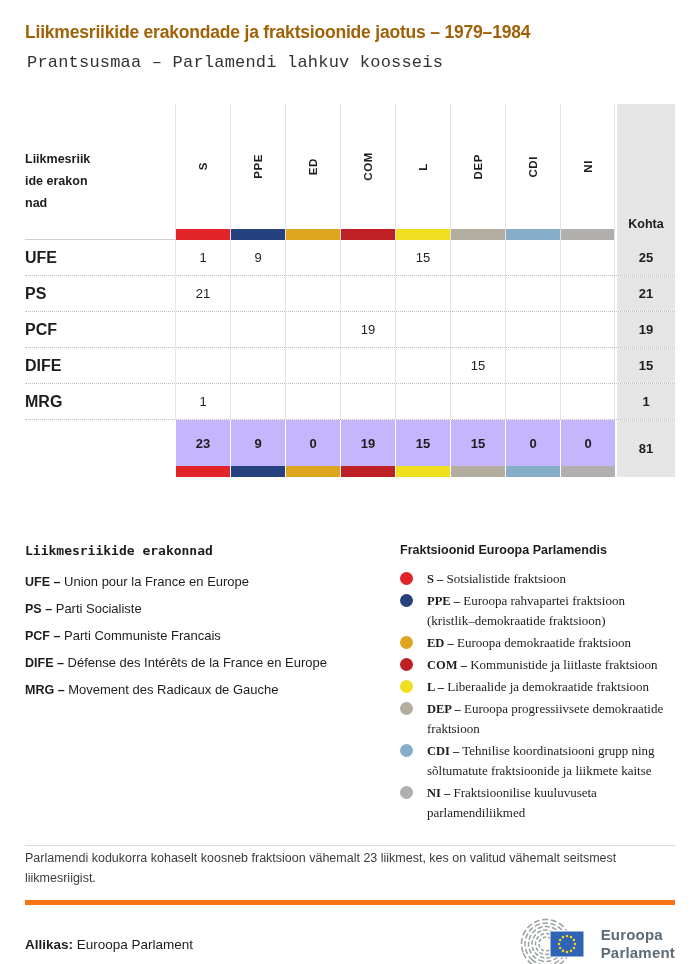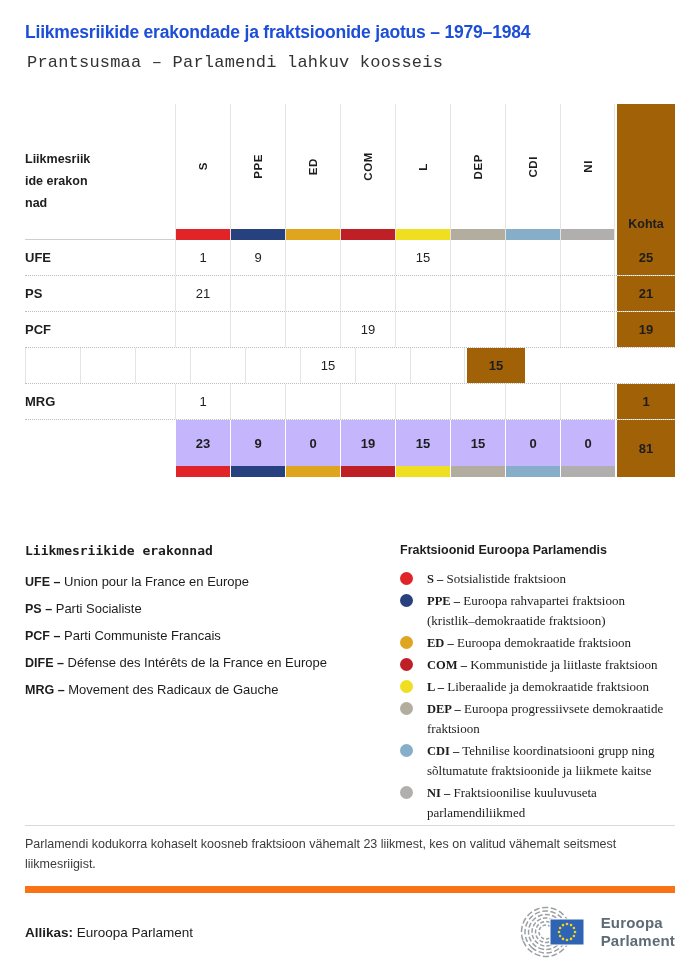--- a/index.html
+++ b/index.html
@@ -1,39 +1,39 @@
 <!DOCTYPE html>
 <html><head>
 <meta charset="utf-8">
 <style>
   html,body{width:700px;height:964px;margin:0;padding:0;background:#fff;overflow:hidden;}
   body{font-family:"Liberation Sans",sans-serif;color:#1d1d1d;}
   .page{padding:14px 25px 0 25px;box-sizing:border-box;width:700px;height:964px;}
 
-  h1{font-size:17.5px;font-weight:700;letter-spacing:-0.2px;margin:8px 0 10px 0;color:#1d4ed8;}
+  h1{font-size:17.5px;font-weight:700;letter-spacing:-0.2px;margin:8px 0 10px 0;color:#a16207;}
   h2{font-size:17px;font-weight:400;margin:0 0 0 2px;color:#333;letter-spacing:0.2px;font-family:Liberation Mono, monospace;}
 
   
   .table{width:650px;margin-top:32px;}
   .t-row{display:flex;}
   .t-head{height:136px;}
   .c-label{width:150px;flex:0 0 150px;box-sizing:border-box;}
   .h-label{display:flex;align-items:flex-start;border-bottom:1px solid #cfcfcf;}
   .wrapbox{display:block;width:66px;margin-top:44px;font-weight:700;font-size:12.5px;line-height:22px;word-break:break-all;}
   .f-col{width:55px;flex:0 0 55px;box-sizing:border-box;border-left:1px solid #e4e4e4;display:flex;flex-direction:column;}
   .t-head .f-col:nth-last-child(2){border-right:1px solid #e4e4e4;}
   .vspace{flex:1;display:flex;align-items:center;justify-content:center;}
   .vlabel{writing-mode:vertical-rl;transform:rotate(180deg);font-weight:700;font-size:11.5px;letter-spacing:0.6px;}
   .cbar{height:11px;}
-  .c-kohta{width:58px;flex:0 0 58px;margin-left:2px;background:#a16207;box-sizing:border-box;}
+  .c-kohta{width:58px;flex:0 0 58px;margin-left:2px;background:#e5e5e5;box-sizing:border-box;}
   .h-kohta{display:flex;align-items:flex-end;justify-content:center;padding-bottom:9px;font-weight:700;font-size:12.5px;}
 
   .t-data{height:35px;}
   .t-data + .t-data{border-top:1px dotted #bdbdbd;}
-  .t-label{width:150px;flex:0 0 150px;display:flex;align-items:center;font-weight:700;font-size:13px;}
+  .t-label{width:150px;flex:0 0 150px;display:flex;align-items:center;font-weight:700;font-size:16px;}
   .t-cell{width:55px;flex:0 0 55px;box-sizing:border-box;border-left:1px solid #e4e4e4;display:flex;align-items:center;justify-content:center;font-size:13px;color:#222;}
   .t-data .t-cell:nth-last-child(2){border-right:1px solid #e4e4e4;}
   .k-cell{display:flex;align-items:center;justify-content:center;font-weight:700;font-size:13px;}
 
   .t-foot{border-top:1px dotted #bdbdbd;height:57px;}
   .f-foot{width:55px;flex:0 0 55px;box-sizing:border-box;border-left:1px solid #fff;display:flex;flex-direction:column;}
   .f-foot-val{flex:1;background:#c4b5fd;display:flex;align-items:center;justify-content:center;font-weight:700;font-size:13px;}
   .k-foot{display:flex;align-items:center;justify-content:center;font-weight:700;font-size:13px;}
 
   
@@ -42,21 +42,21 @@
   .lp-title{font-family:"DejaVu Sans Mono",monospace;font-weight:700;font-size:13px;margin-bottom:15px;}
   .lp-item{font-size:13px;margin-bottom:9px;line-height:17px;}
   .lp-item b{font-size:12.5px;}
   .legend-factions{flex:1;}
   .lf-title{font-weight:700;font-size:12.5px;margin-bottom:12px;}
   .lf-item{display:grid;grid-template-columns:27px 1fr;font-size:13px;line-height:20px;margin-bottom:2px;font-family:Liberation Serif, serif;}
   .lf-dot{width:13px;height:13px;border-radius:50%;margin-top:3px;}
   .lf-item b{font-size:12.5px;}
 
   
-  .footnote-block{border-top:1px solid #d9d9d9;border-bottom:7px solid #f97316;padding:8px 0 12px 0;}
+  .footnote-block{border-top:1px solid #d9d9d9;border-bottom:5px solid #f97316;margin-top:20px;padding:2px 0 12px 0;}
   .footnote-block p{margin:0;font-size:12.5px;line-height:20px;color:#3c3c3c;}
   .source-row{display:flex;justify-content:space-between;align-items:center;margin-top:8px;height:62px;}
   .source{font-size:13.5px;}
   .logo{display:flex;align-items:center;gap:9px;}
   .logo-text{color:#5d6b76;font-weight:700;font-size:15px;line-height:18px;letter-spacing:0.2px;}
 </style>
 </head>
 <body>
 
 <div class="page">
@@ -152,20 +152,21 @@
           <div class="t-cell"></div>
           <div class="t-cell"></div>
           <div class="t-cell">19</div>
           <div class="t-cell"></div>
           <div class="t-cell"></div>
           <div class="t-cell"></div>
           <div class="t-cell"></div>
           <div class="c-kohta k-cell">19</div>
         </div>
         <div class="t-row t-data">
+          <div class="t-label">DIFE</div>
           <div class="t-cell"></div>
           <div class="t-cell"></div>
           <div class="t-cell"></div>
           <div class="t-cell"></div>
           <div class="t-cell"></div>
           <div class="t-cell">15</div>
           <div class="t-cell"></div>
           <div class="t-cell"></div>
           <div class="c-kohta k-cell">15</div>
         </div>

